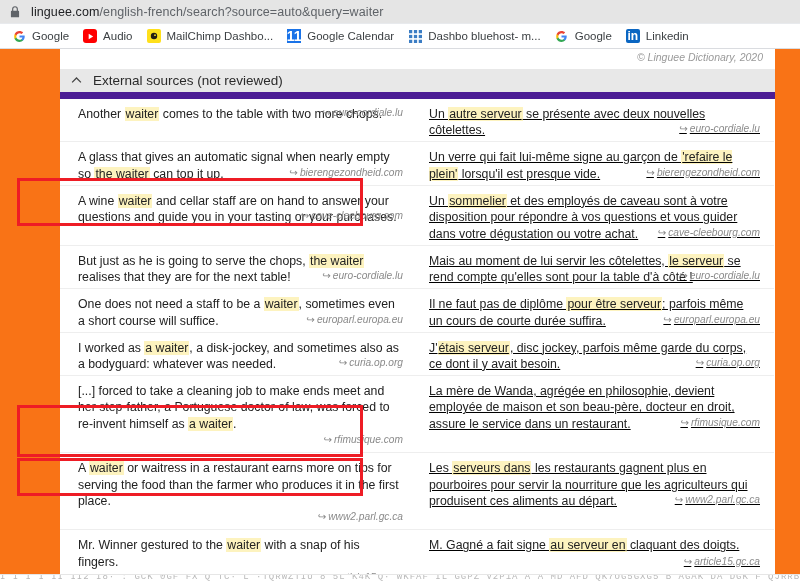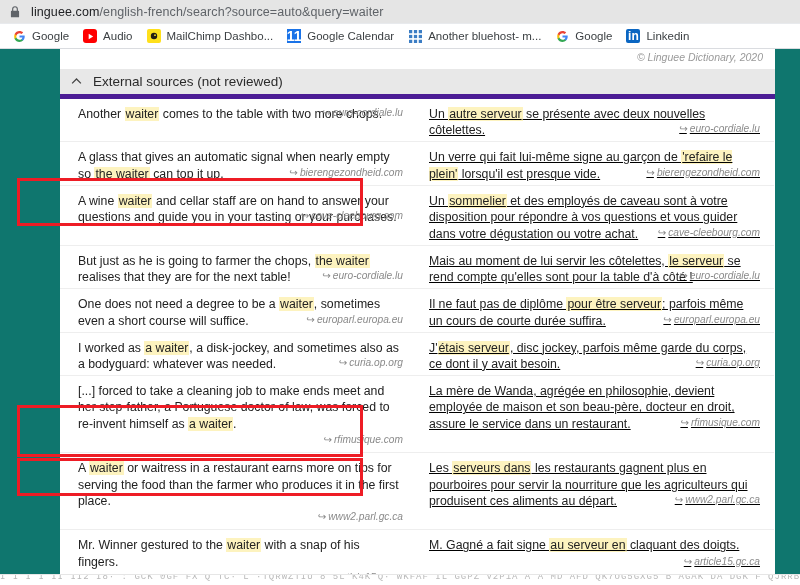--- a/index.html
+++ b/index.html
@@ -69,21 +69,21 @@
   .ico-mailchimp { background: #ffe01b; border-radius: 2px; }
   .ico-gcal { background: #1a73e8; color: #fff; font-weight: bold; font-size: 14px; border-radius: 0;}
   .ico-cpanel { background: #ffffff; }
   .ico-linkedin { background: #0a66c2; color: #fff; font-weight: bold; font-size: 12px; border-radius: 2px; }
 
   
   #page-area {
     position: relative;
     width: 800px;
     height: 535px;
-    background: #0f766e;
+    background: #f97316;
   }
   #page-col {
     position: absolute;
     left: 60px;
     top: 0;
     width: 715px;
     height: 535px;
     background: #ffffff;
   }
 
@@ -96,21 +96,21 @@
     color: #9a9a9a;
     background: #ffffff;
   }
 
   #external-header {
     background: #e8e8e8;
     height: 30px;
     display: flex;
     align-items: center;
     padding-left: 5px;
-    border-bottom: 5px solid #4c1d95;
+    border-bottom: 7px solid #4c1d95;
   }
   #external-header .chev {
     width: 22px; height: 22px;
     display: flex; align-items: center; justify-content: center;
     color: #444;
     flex: 0 0 auto;
   }
   #external-title {
     font-size: 13.5px;
     color: #2b2b2b;
@@ -250,21 +250,21 @@
               <rect x="9" y="0" width="3" height="3"></rect>
             <rect x="0" y="4.5" width="3" height="3"></rect>
               <rect x="4.5" y="4.5" width="3" height="3"></rect>
               <rect x="9" y="4.5" width="3" height="3"></rect>
             <rect x="0" y="9" width="3" height="3"></rect>
               <rect x="4.5" y="9" width="3" height="3"></rect>
               <rect x="9" y="9" width="3" height="3"></rect>
           </g>
         </svg>
       </span>
-      <span class="bm-label">Another bluehost- m...</span>
+      <span class="bm-label">Dashbo bluehost- m...</span>
     </div>
 
     <div class="bm">
       <span class="bm-ico ico-google">
         <svg width="13" height="13" viewBox="0 0 24 24">
           <path fill="#4285F4" d="M21.6 12.2c0-.7-.06-1.4-.18-2.05H12v3.88h5.38a4.6 4.6 0 0 1-2 3.02v2.5h3.24c1.9-1.74 2.98-4.3 2.98-7.35z"></path>
           <path fill="#34A853" d="M12 22c2.7 0 4.96-.9 6.62-2.43l-3.24-2.5c-.9.6-2.05.96-3.38.96-2.6 0-4.8-1.75-5.6-4.1H3.07v2.58A10 10 0 0 0 12 22z"></path>
           <path fill="#FBBC05" d="M6.4 13.93a6 6 0 0 1 0-3.84V7.5H3.07a10 10 0 0 0 0 9l3.33-2.57z"></path>
           <path fill="#EA4335" d="M12 5.98c1.47 0 2.79.5 3.83 1.5l2.87-2.87C16.95 2.98 14.7 2 12 2A10 10 0 0 0 3.07 7.5L6.4 10.1c.8-2.36 3-4.11 5.6-4.11z"></path>
         </svg>
@@ -332,35 +332,35 @@
           </div>
           <div class="cell right">
             <div class="sent"><span>Un </span><span class="hl">sommelier</span><span> et des employés de caveau sont à votre disposition pour répondre à vos questions et vous guider dans votre dégustation ou votre achat.</span></div>
             <div class="srcline">
               <span class="src"><span class="ext-ico">↪</span><span>cave-cleebourg.com</span></span>
             </div>
           </div>
         </div>
         <div class="row">
           <div class="cell left">
-            <div class="sent"><span>But just as he is going to farmer the chops, </span><span class="hl">the waiter</span><span> realises that they are for the next table!</span></div>
+            <div class="sent"><span>But just as he is going to serve the chops, </span><span class="hl">the waiter</span><span> realises that they are for the next table!</span></div>
             <div class="srcline">
               <span class="src"><span class="ext-ico">↪</span><span>euro-cordiale.lu</span></span>
             </div>
           </div>
           <div class="cell right">
             <div class="sent"><span>Mais au moment de lui servir les côtelettes, </span><span class="hl">le serveur</span><span> se rend compte qu'elles sont pour la table d'à côté !</span></div>
             <div class="srcline">
               <span class="src"><span class="ext-ico">↪</span><span>euro-cordiale.lu</span></span>
             </div>
           </div>
         </div>
         <div class="row">
           <div class="cell left">
-            <div class="sent"><span>One does not need a degree to be a </span><span class="hl">waiter</span><span>, sometimes even a short course will suffice.</span></div>
+            <div class="sent"><span>One does not need a staff to be a </span><span class="hl">waiter</span><span>, sometimes even a short course will suffice.</span></div>
             <div class="srcline">
               <span class="src"><span class="ext-ico">↪</span><span>europarl.europa.eu</span></span>
             </div>
           </div>
           <div class="cell right">
             <div class="sent"><span>Il ne faut pas de diplôme </span><span class="hl">pour être serveur</span><span>; parfois même un cours de courte durée suffira.</span></div>
             <div class="srcline">
               <span class="src"><span class="ext-ico">↪</span><span>europarl.europa.eu</span></span>
             </div>
           </div>

